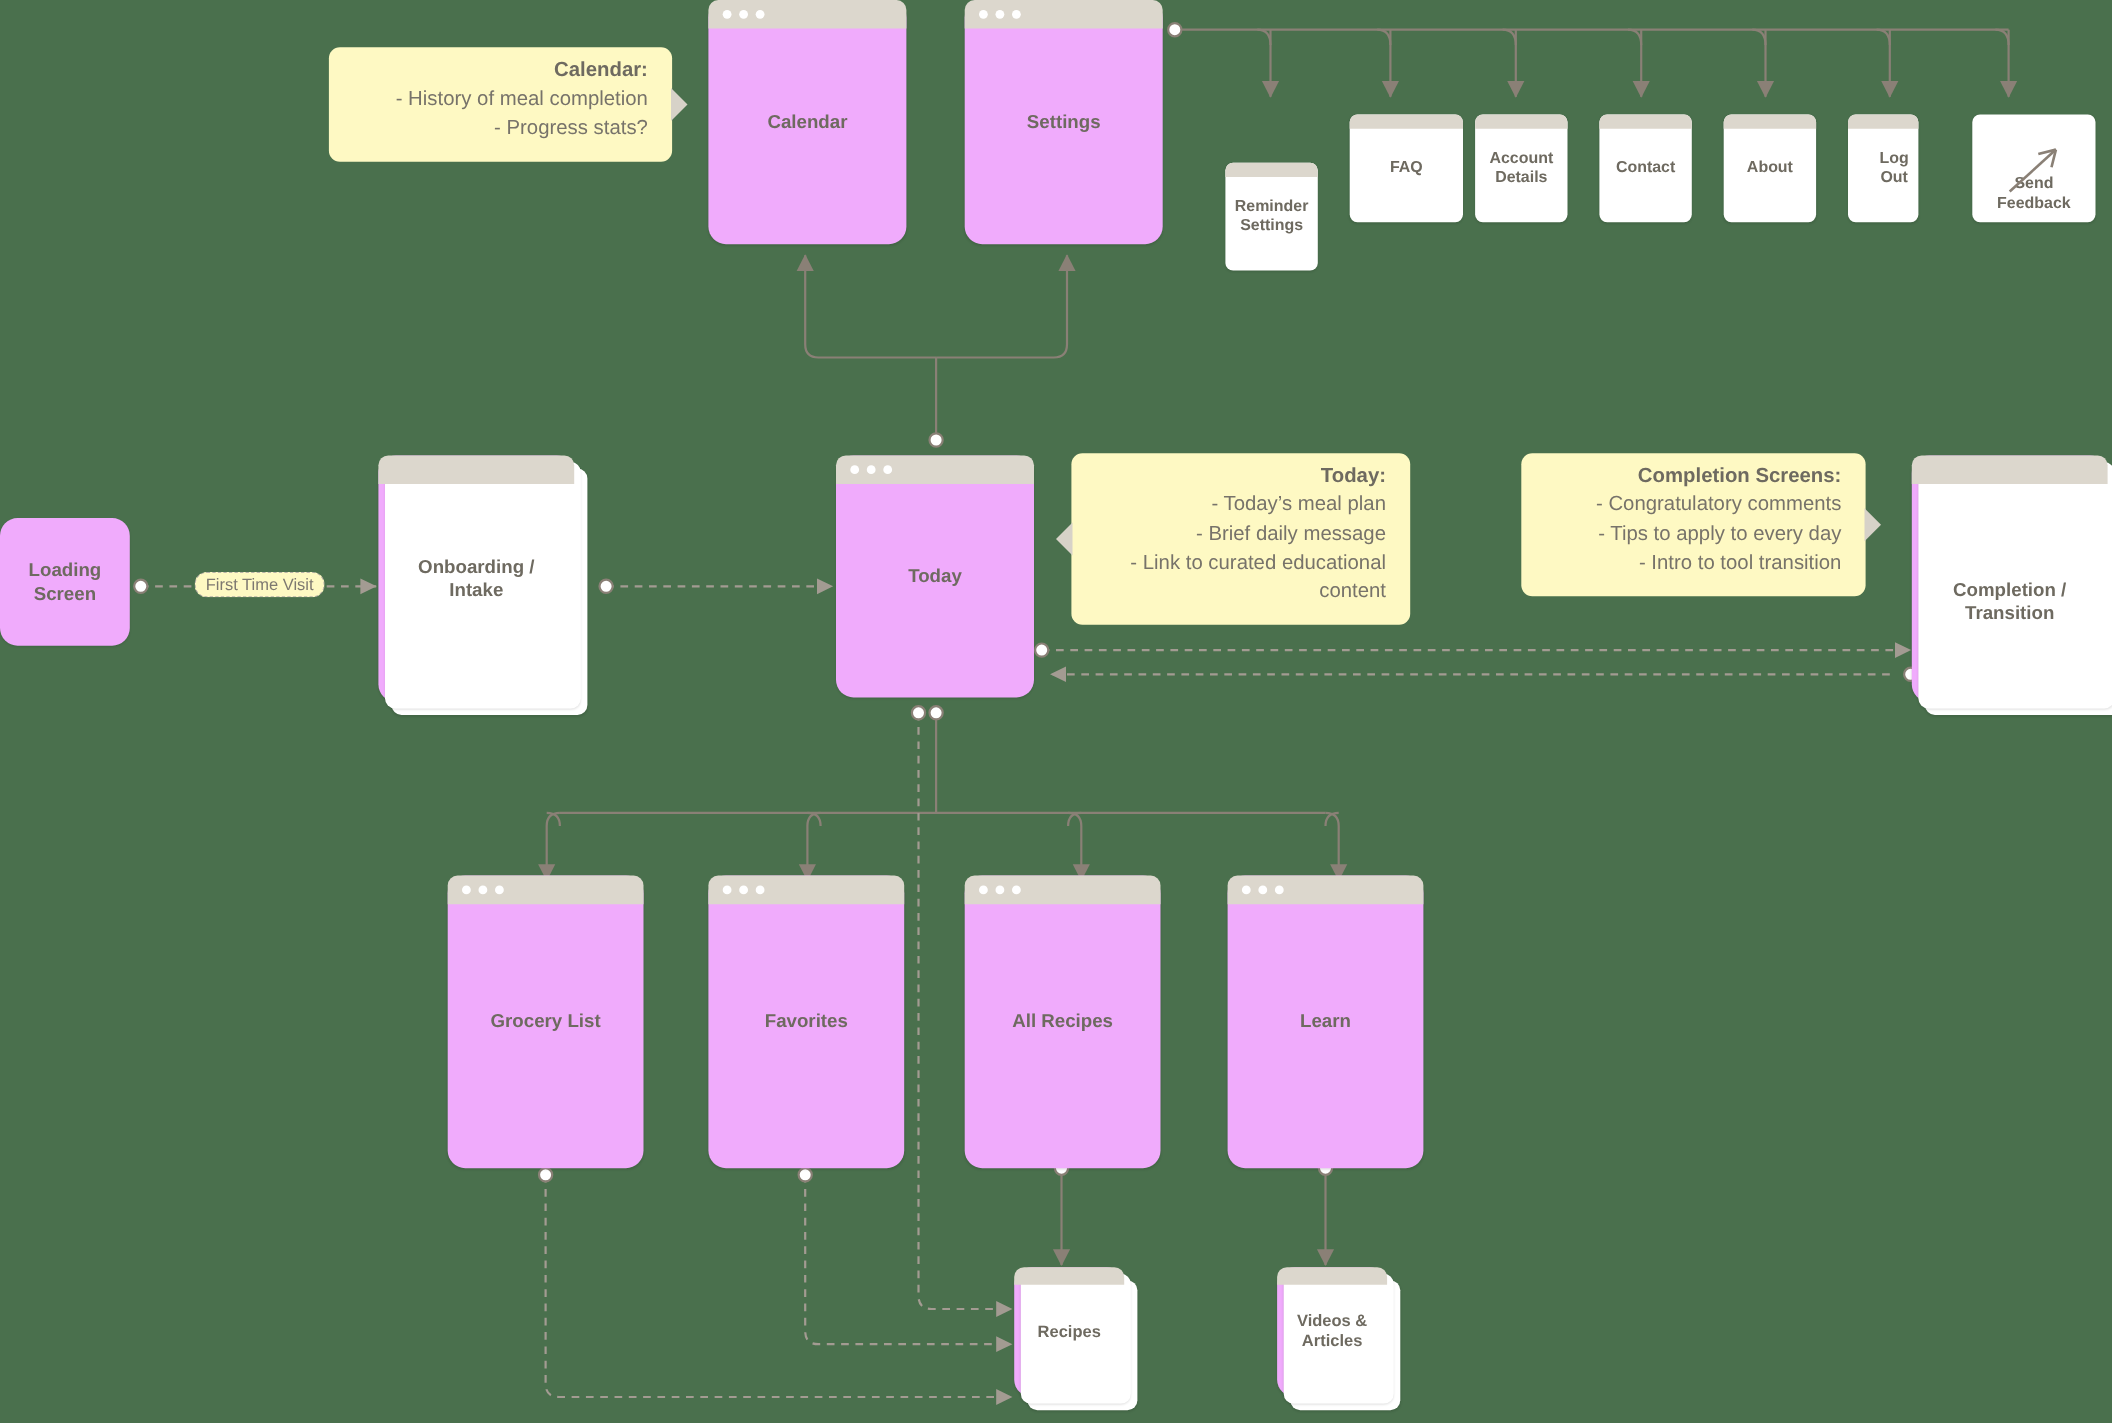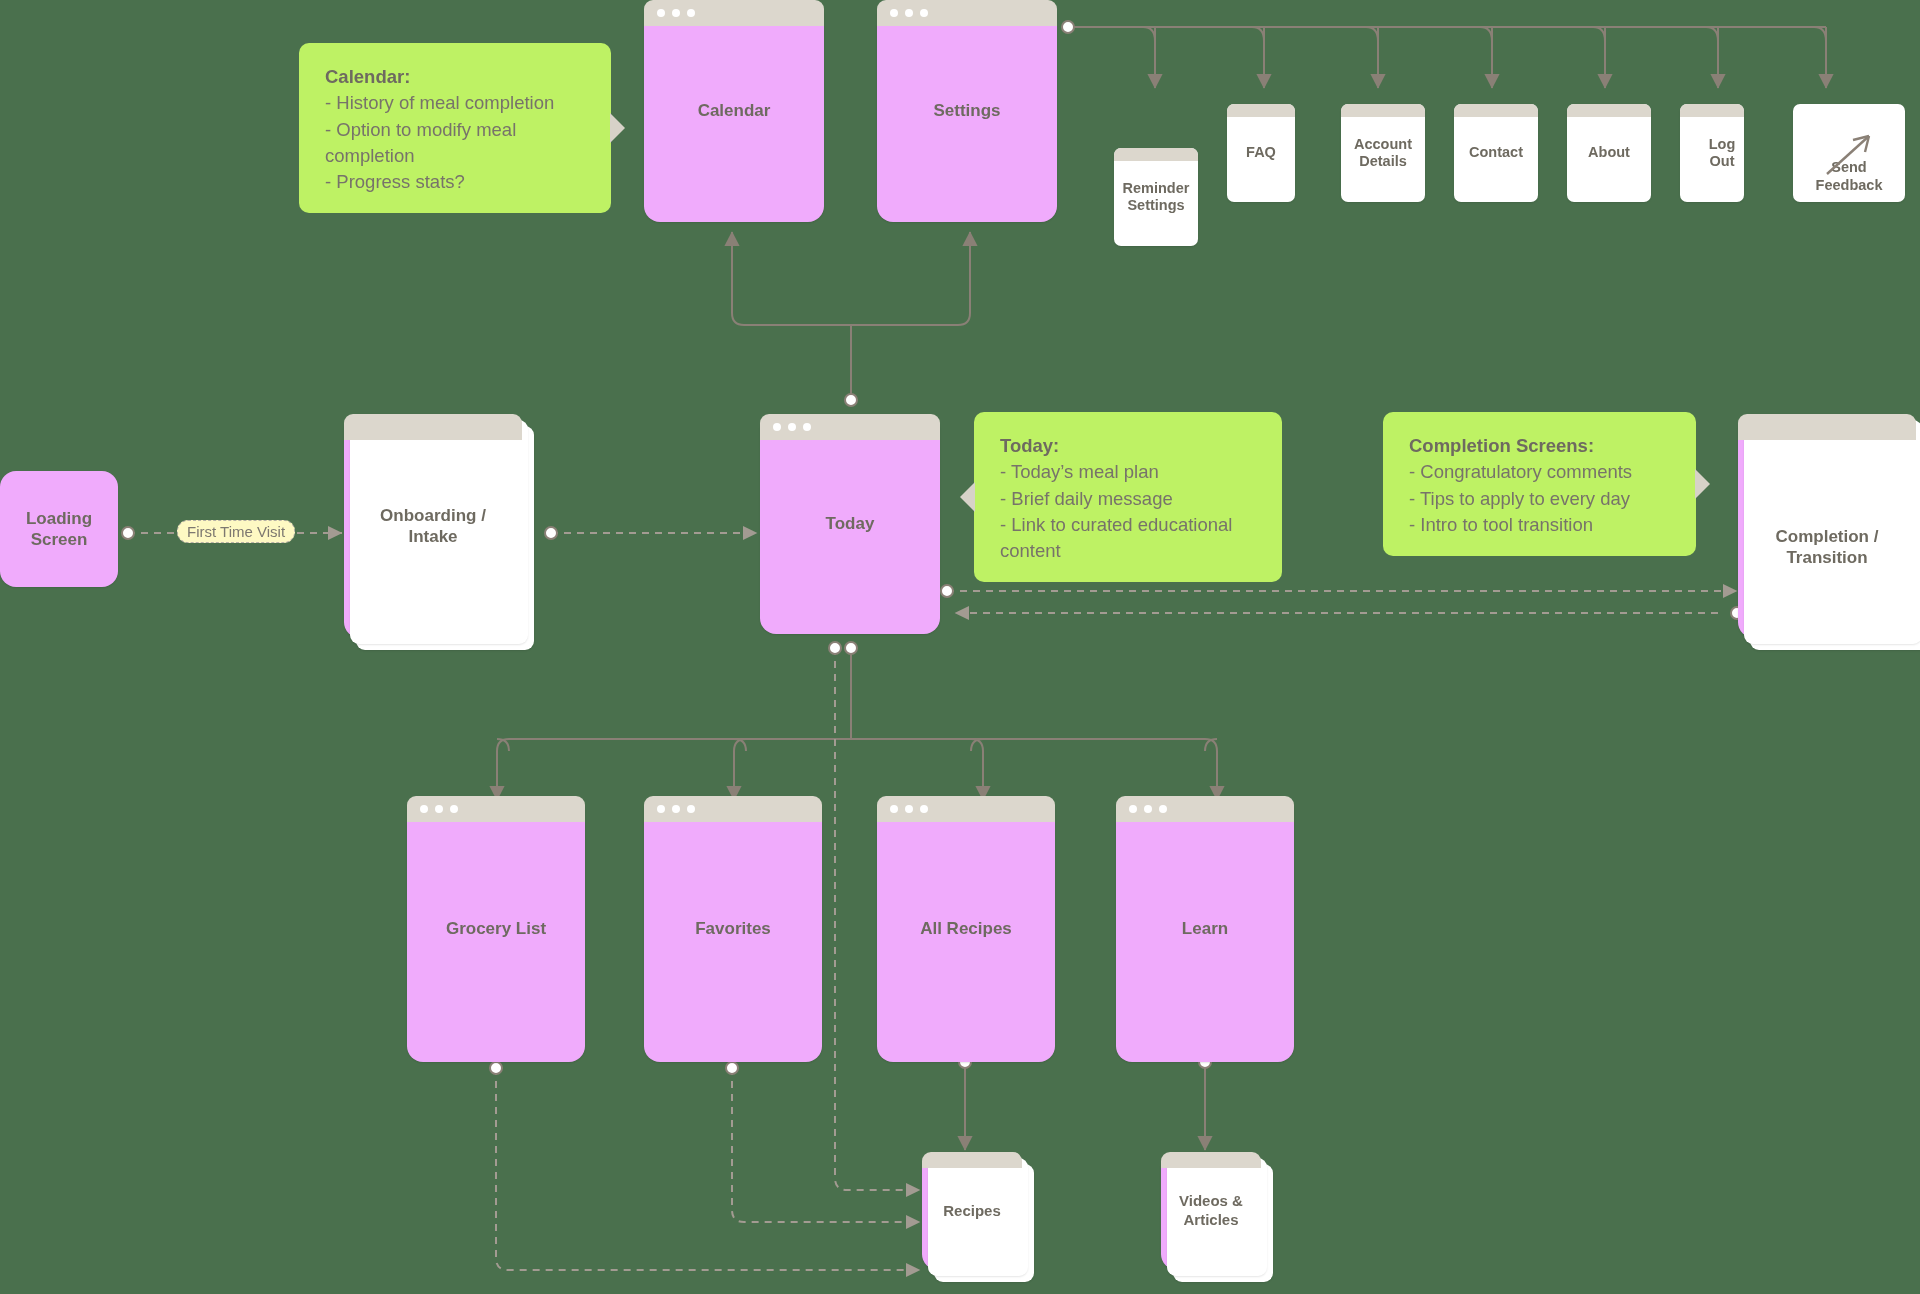--- a/index.html
+++ b/index.html
@@ -74,27 +74,28 @@
     background: #dcd7cd; border-radius: 7px 7px 0 0;
   }
   .subnode .label {
     color: #6e6a60; font-weight: bold; font-size: 14.5px;
     line-height: 1.2; text-align: center; padding: 0 4px; width: 100%;
   }
 
   
   .note {
     position: absolute;
-    background: #bef264;
+    background: #fef9c3;
     border-radius: 10px;
     z-index: 3;
-    padding: 21px 22px 18px 26px;
+    padding: 7px 22px 18px 26px;
     color: #77736a;
     font-size: 18.5px;
     line-height: 1.42;
+    text-align: right;
   }
   .note .head { font-weight: bold; color: #6e6a60; }
   .note .tail {
     position: absolute;
     width: 0; height: 0;
     border-top: 15px solid transparent;
     border-bottom: 15px solid transparent;
   }
   .note .tail.right { right: -14px; top: 50%; margin-top: -15px; border-left: 15px solid #d7d2c8; }
   .note .tail.left  { left: -14px;  top: 50%; margin-top: -15px; border-right: 15px solid #d7d2c8; }
@@ -217,21 +218,21 @@
         <i></i>
       </span>
     <span class="label">Settings</span>
   </div>
 
   <div class="subnode" style="left:1114px; top:104px; width:84px; height:98px;margin-top:44px;">
     <span class="cap"></span>
     <span class="label" style="white-space: pre-line;">Reminder
 Settings</span>
   </div>
-  <div class="subnode" style="left:1227px; top:104px; width:68px; height:98px;">
+  <div class="subnode" style="left:1227px; top:104px; width:103px; height:98px;">
     <span class="cap"></span>
     <span class="label">FAQ</span>
   </div>
   <div class="subnode" style="left:1341px; top:104px; width:84px; height:98px;">
     <span class="cap"></span>
     <span class="label" style="white-space: pre-line;">Account
 Details</span>
   </div>
   <div class="subnode" style="left:1454px; top:104px; width:84px; height:98px;">
     <span class="cap"></span>
@@ -253,21 +254,20 @@
         <path d="M48 6 L32 10 M48 6 L44 22" stroke="#8a8076" stroke-width="2.4"></path>
       </svg>
     </span>
     <span class="label">Send Feedback</span>
   </div>
 
   <div class="note" style="left:299px; top:43px; width:312px;">
     <span class="tail right"></span>
     <div class="head">Calendar:</div>
     <div>- History of meal completion</div>
-    <div>- Option to modify meal completion</div>
     <div>- Progress stats?</div>
   </div>
 
   <div class="node" style="left:0px; top:471px; width:118px; height:116px;">
     <span class="label" style="white-space:pre-line;">Loading
 Screen</span>
   </div>
 
   <div class="edge-label" style="left:177px; top:520px;">First Time Visit</div>
 

